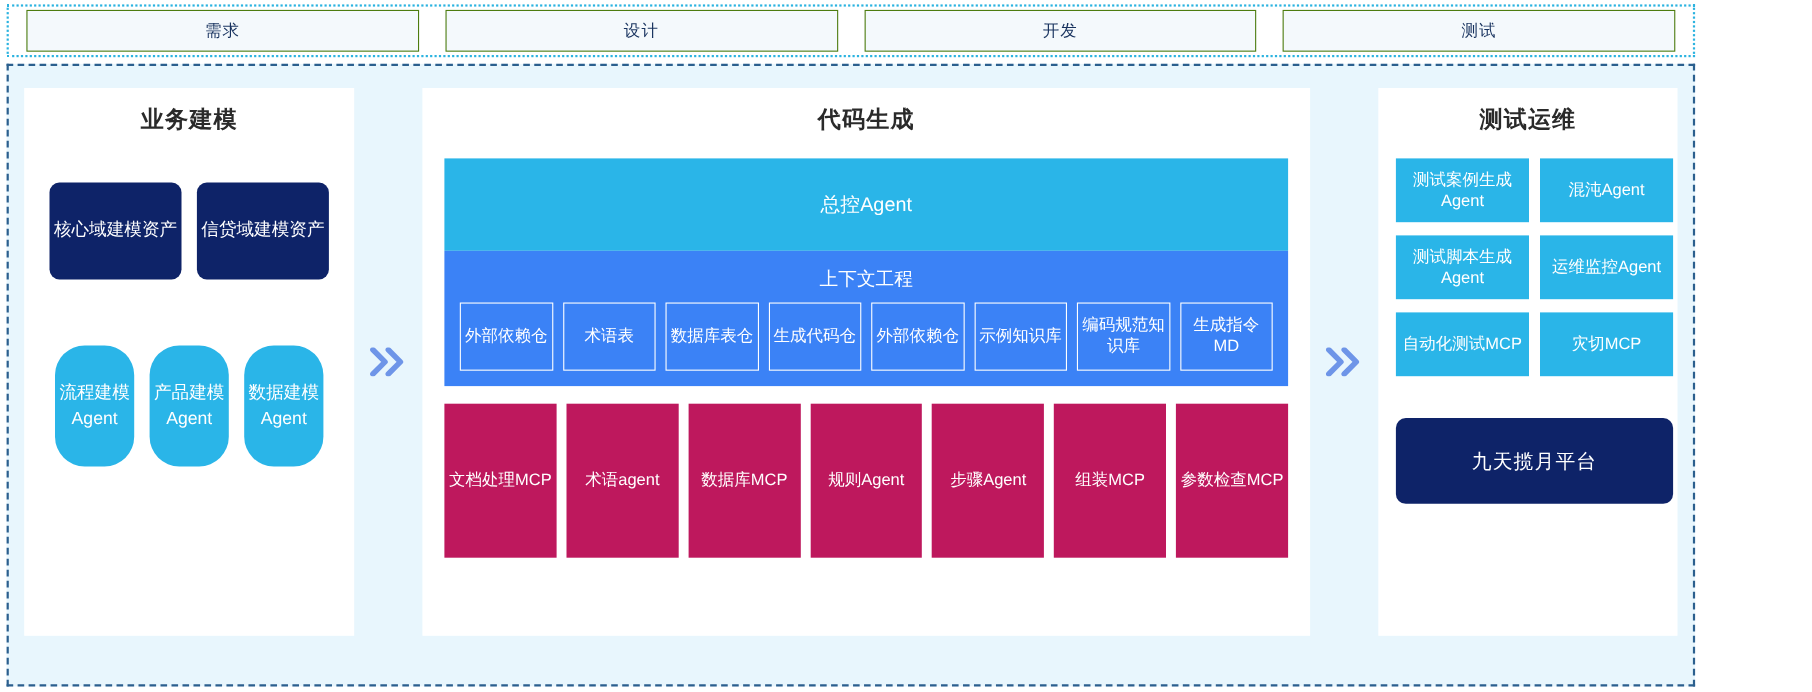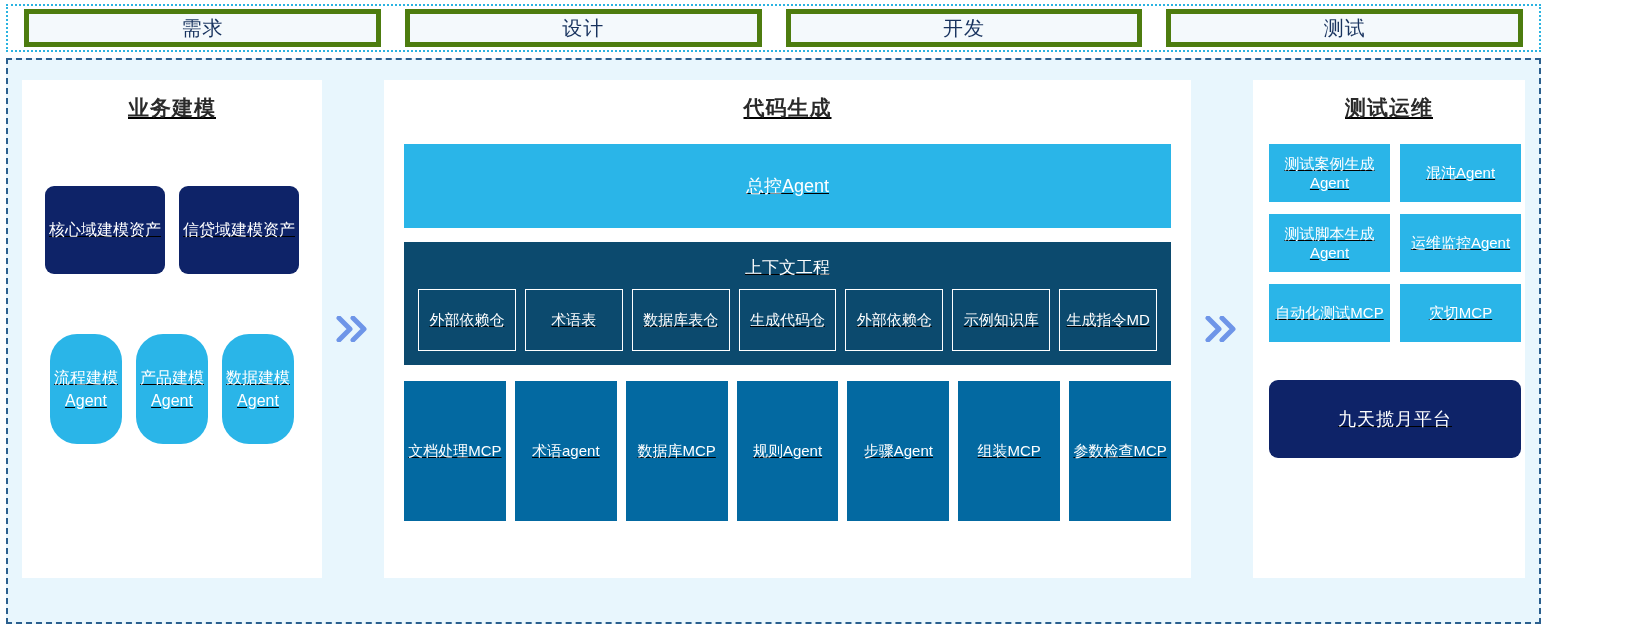--- a/index.html
+++ b/index.html
@@ -31,26 +31,26 @@
     align-items: center;
     gap: 0;
     padding: 0 4px;
     background: #ffffff;
   }
   .phase-box {
     flex: 1 1 0;
     height: 38px;
     margin: 0 12px;
     background: #f4f9fc;
-    border: 5px solid #4d7c0f;
-    box-sizing: border-box;
-    display: flex;
-    align-items: center;
-    justify-content: center;
-    font-size: 20px;
+    border: 1px solid #4d7c0f;
+    box-sizing: border-box;
+    display: flex;
+    align-items: center;
+    justify-content: center;
+    font-size: 15px;
     color: #17325e;
     letter-spacing: 1px;
   }
 
   
   .main-region {
     position: absolute;
     left: 6px;
     top: 58px;
     width: 1535px;
@@ -65,42 +65,41 @@
     inset: 0;
     display: flex;
     align-items: flex-start;
     padding: 20px 14px;
     box-sizing: border-box;
   }
 
   .panel {
     background: #ffffff;
     box-sizing: border-box;
-    text-decoration: underline;
   }
   .panel-title {
     text-align: center;
     font-size: 21px;
     font-weight: bold;
     color: #2a2a2a;
     padding: 14px 0 0 0;
     letter-spacing: 1px;
   }
 
   
   .panel-left {
     width: 300px;
     height: 498px;
     flex: 0 0 300px;
   }
   .asset-row {
     display: flex;
     gap: 14px;
     justify-content: center;
-    margin-top: 64px;
+    margin-top: 44px;
   }
   .asset-card {
     width: 120px;
     height: 88px;
     background: #0e2368;
     border-radius: 9px;
     color: #ffffff;
     font-size: 16px;
     line-height: 1.35;
     display: flex;
@@ -151,22 +150,21 @@
     margin-top: 22px;
     height: 84px;
     background: #2ab5e8;
     color: #ffffff;
     font-size: 18px;
     display: flex;
     align-items: center;
     justify-content: center;
   }
   .context-block {
-    margin-top: 14px;
-    background: #0c4a6e;
+    background: #3b82f6;
     padding: 10px 14px 14px 14px;
   }
   .context-title {
     text-align: center;
     color: #ffffff;
     font-size: 17px;
     padding: 4px 0 10px 0;
   }
   .context-chips {
     display: flex;
@@ -189,21 +187,21 @@
   }
   .tool-row {
     display: flex;
     gap: 9px;
     margin-top: 16px;
   }
   .tool-card {
     flex: 1 1 0;
     min-width: 0;
     height: 140px;
-    background: #0369a1;
+    background: #be185d;
     color: #ffffff;
     font-size: 15px;
     line-height: 1.35;
     display: flex;
     align-items: center;
     justify-content: center;
     text-align: center;
     padding: 2px;
     box-sizing: border-box;
   }
@@ -294,20 +292,21 @@
 
           <div class="context-block">
             <div class="context-title">上下文工程</div>
             <div class="context-chips">
               <div class="chip">外部依赖仓</div>
               <div class="chip">术语表</div>
               <div class="chip">数据库表仓</div>
               <div class="chip">生成代码仓</div>
               <div class="chip">外部依赖仓</div>
               <div class="chip">示例知识库</div>
+              <div class="chip">编码规范知识库</div>
               <div class="chip">生成指令MD</div>
             </div>
           </div>
 
           <div class="tool-row">
             <div class="tool-card">文档处理MCP</div>
             <div class="tool-card">术语agent</div>
             <div class="tool-card">数据库MCP</div>
             <div class="tool-card">规则Agent</div>
             <div class="tool-card">步骤Agent</div>

